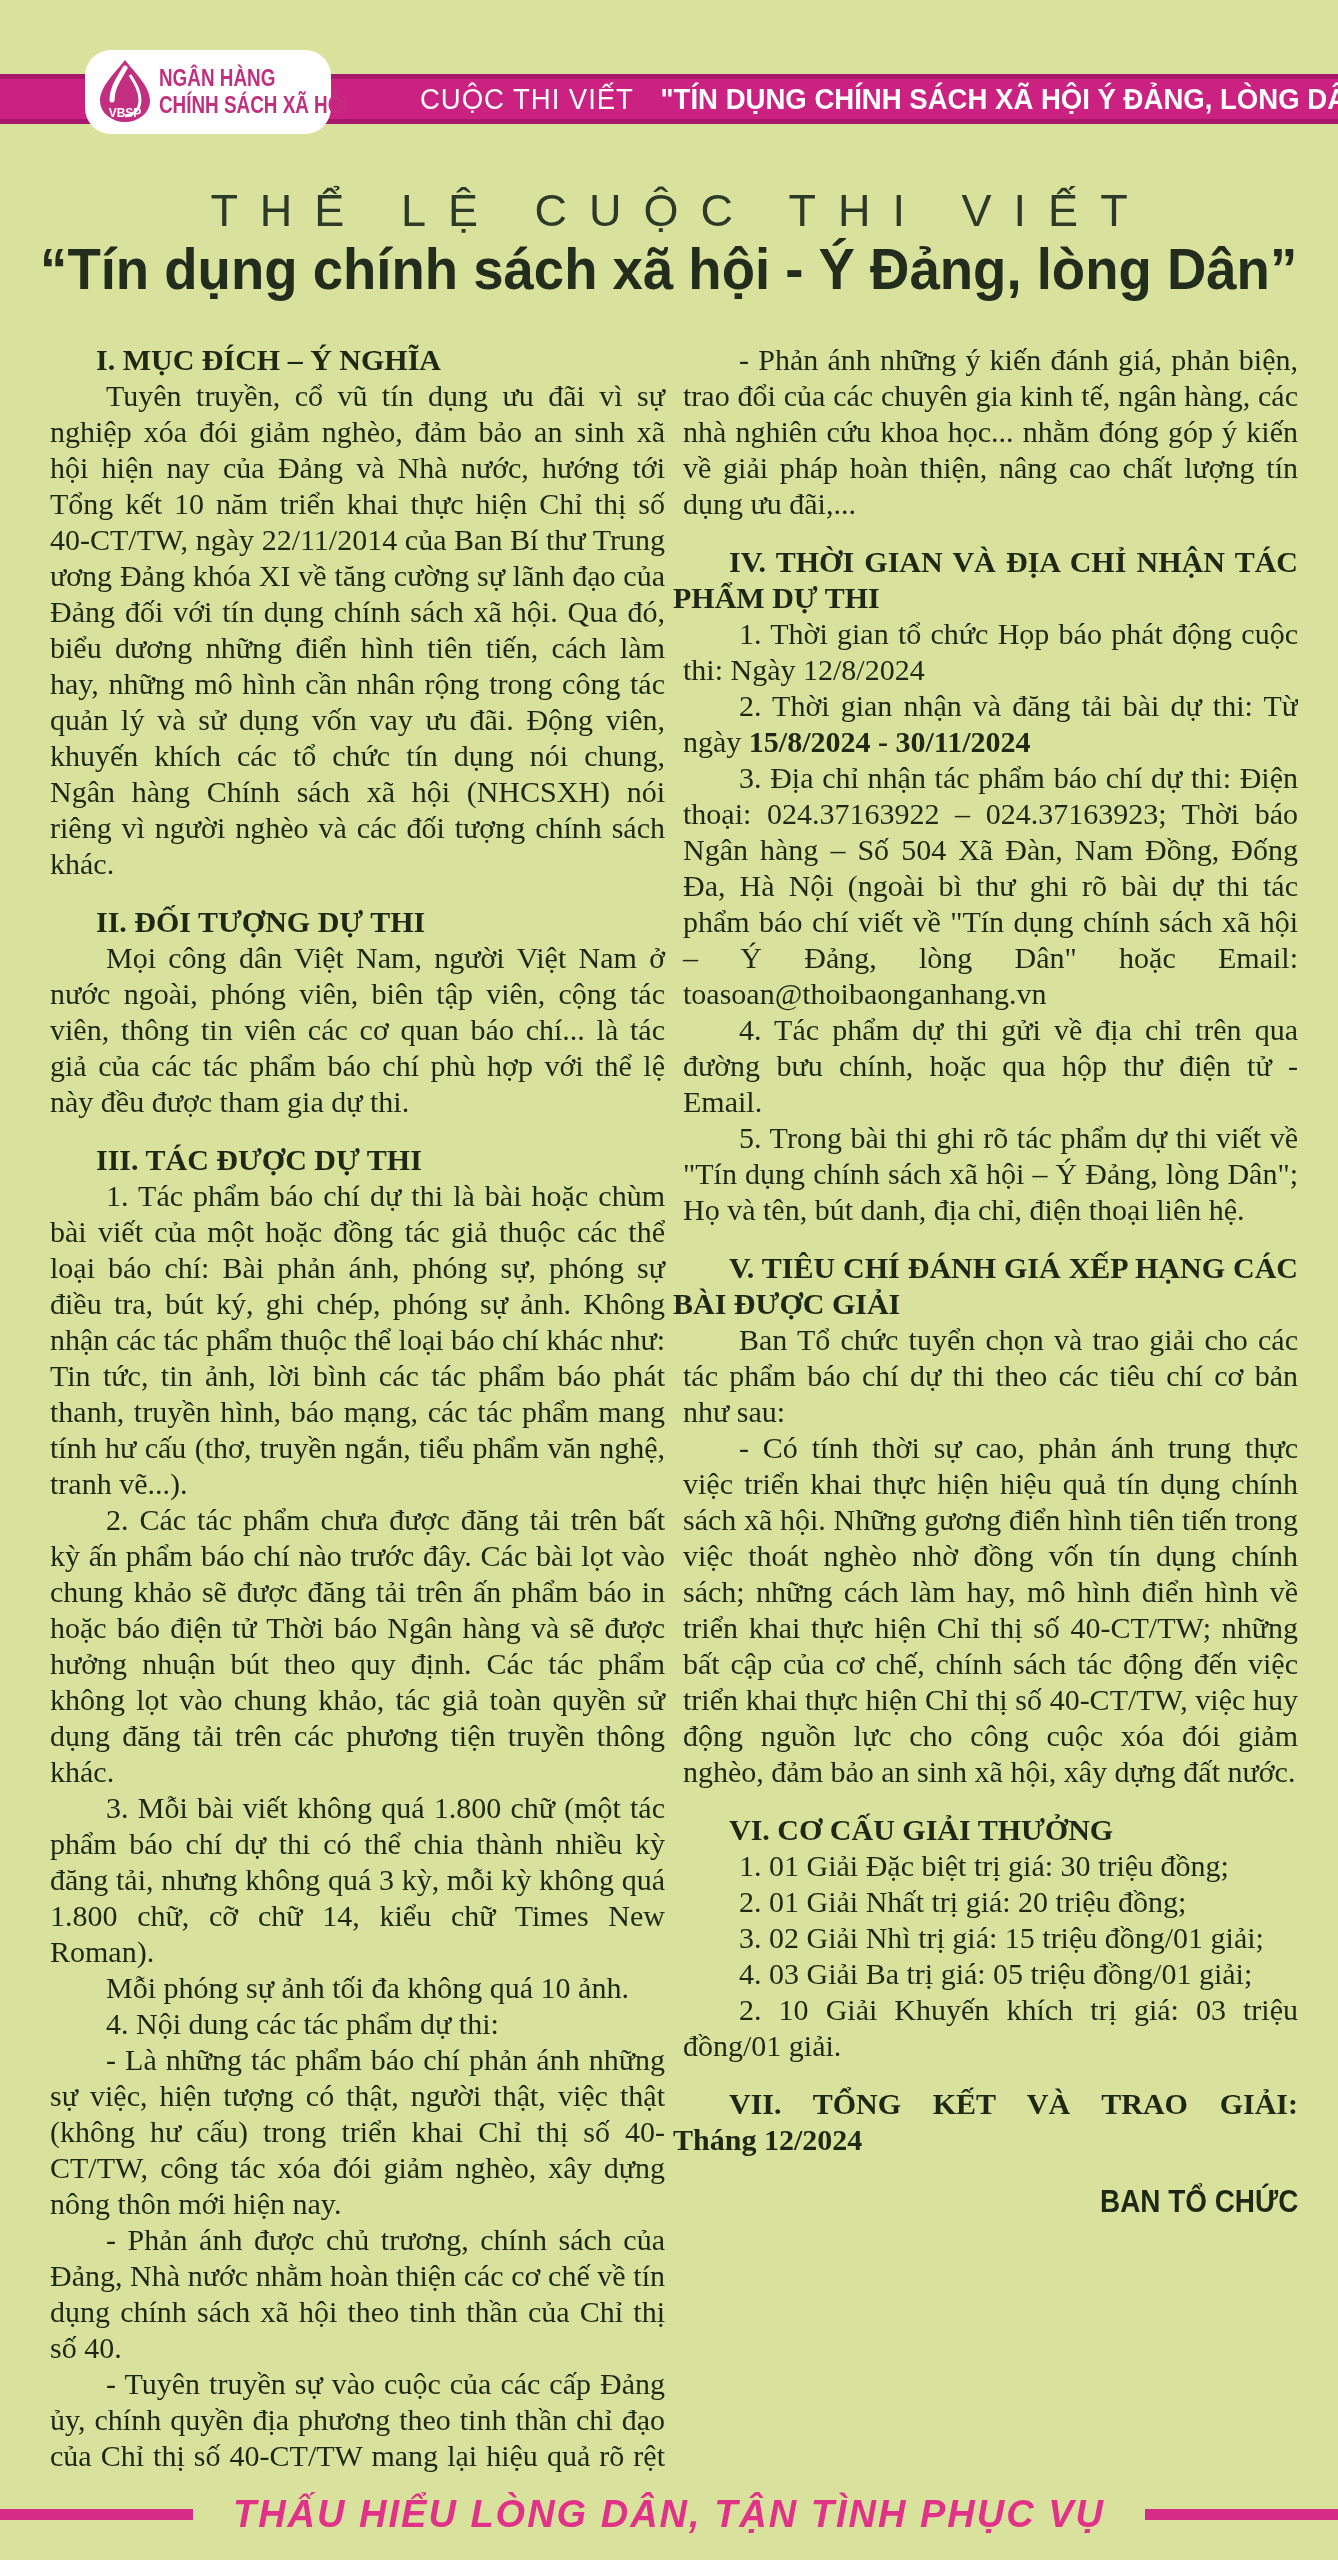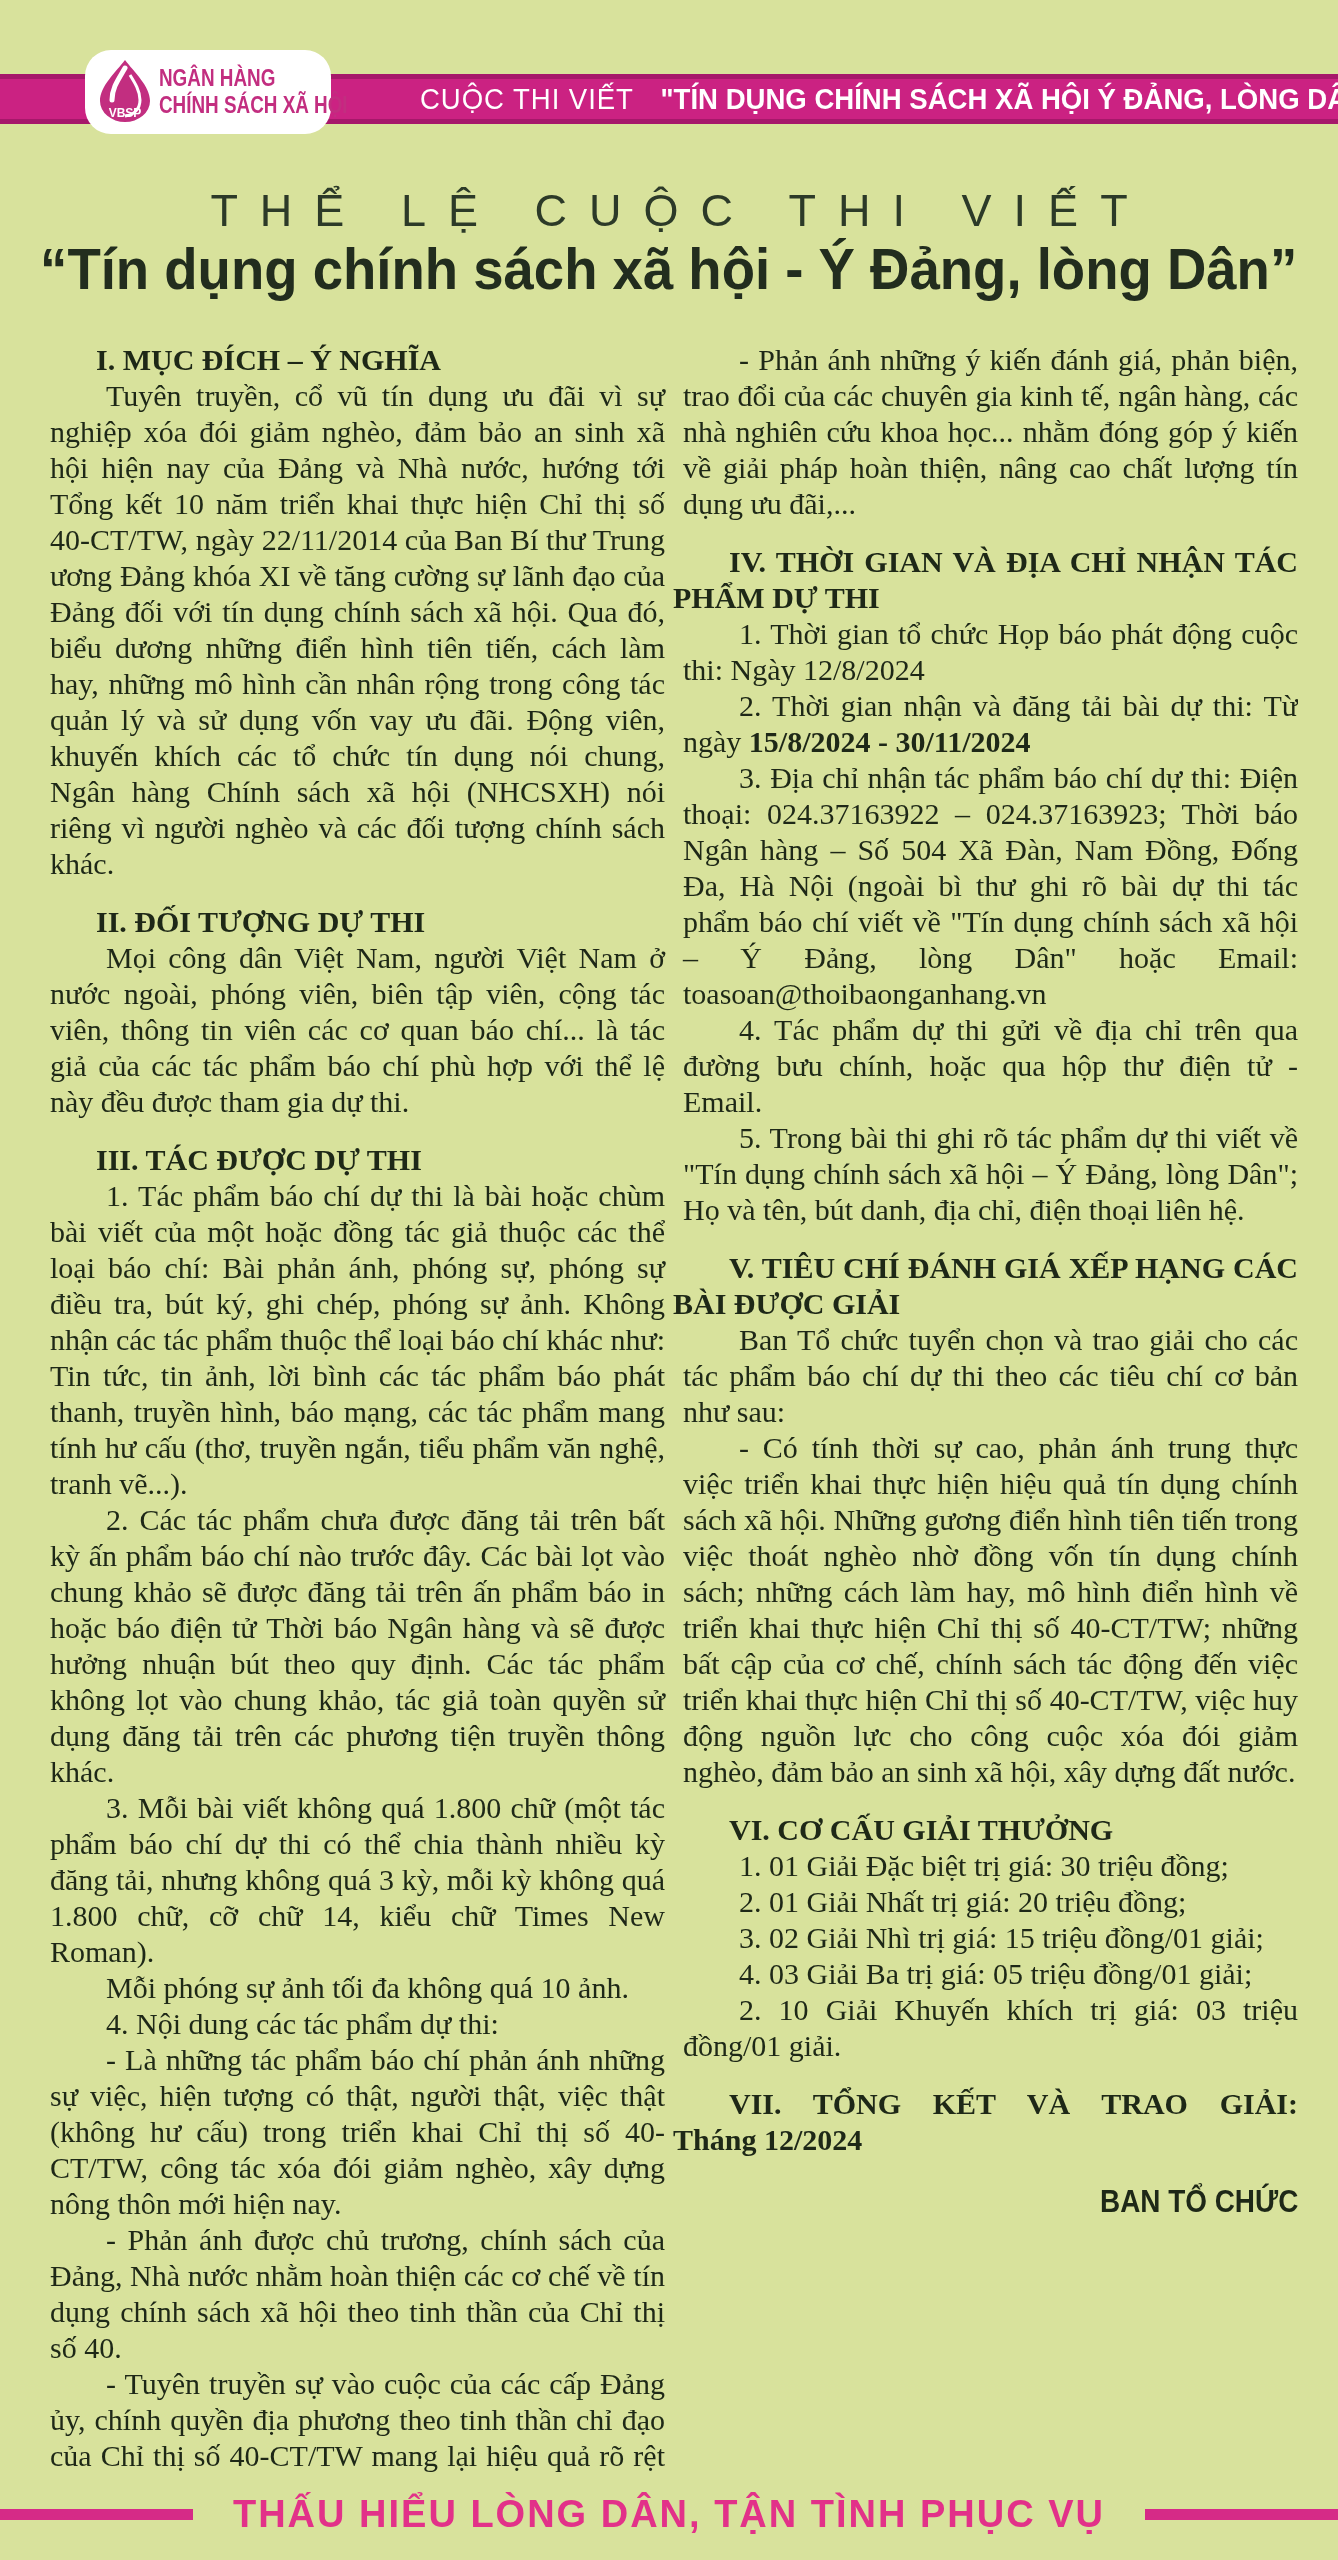--- a/index.html
+++ b/index.html
@@ -69,21 +69,21 @@
   .sign > span { display:inline-block; transform:scaleX(0.9); transform-origin:right center; }
 
   
   .footer {
     position:absolute; left:0; bottom:24px; width:100%;
     display:flex; align-items:center; justify-content:center; gap:40px;
   }
   .footer-bar { width:196px; height:11px; background:#d62a87; }
   .footer-text {
     color:#e23189; font-family:"Liberation Sans", sans-serif; font-weight:700;
-    font-size:38px; letter-spacing:2px; white-space:nowrap;
+    font-size:38px; letter-spacing:2px; white-space:nowrap;font-style:italic;
   }
 </style>
 </head>
 <body>
 
 <div class="page">
 
   <div class="band">
     <div class="band-text">
       <span class="band-prefix">CUỘC THI VIẾT</span>

